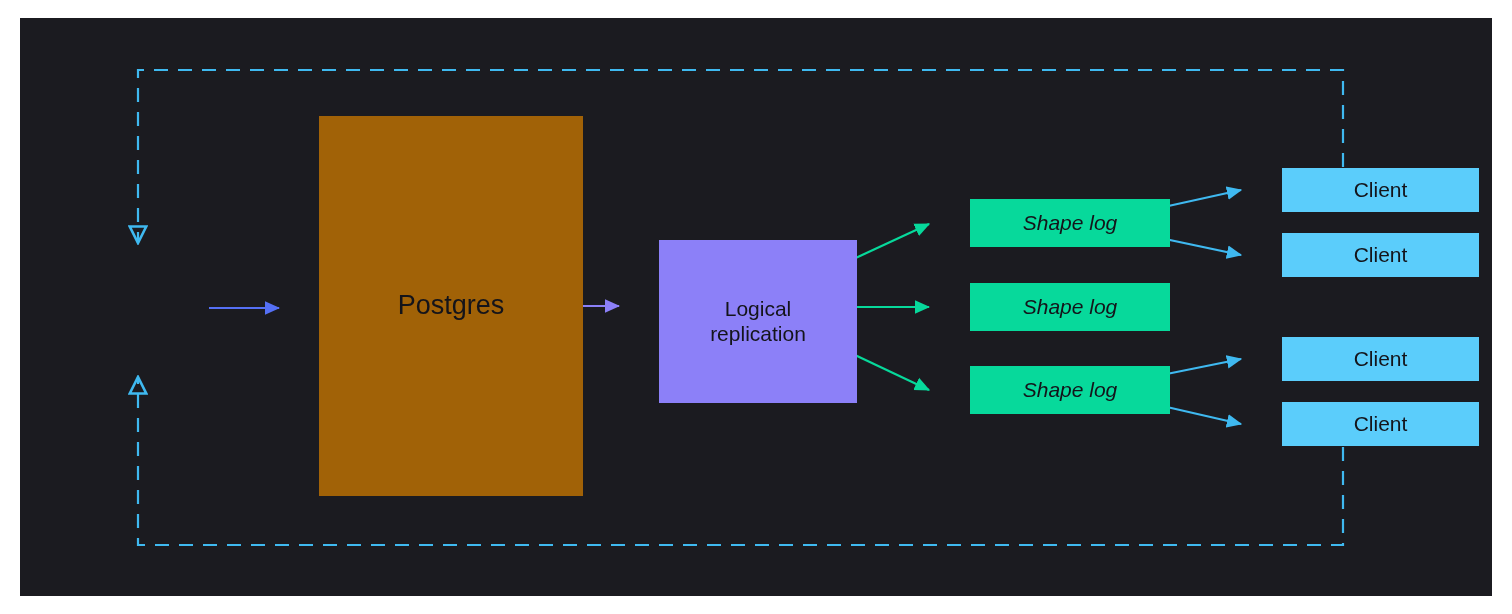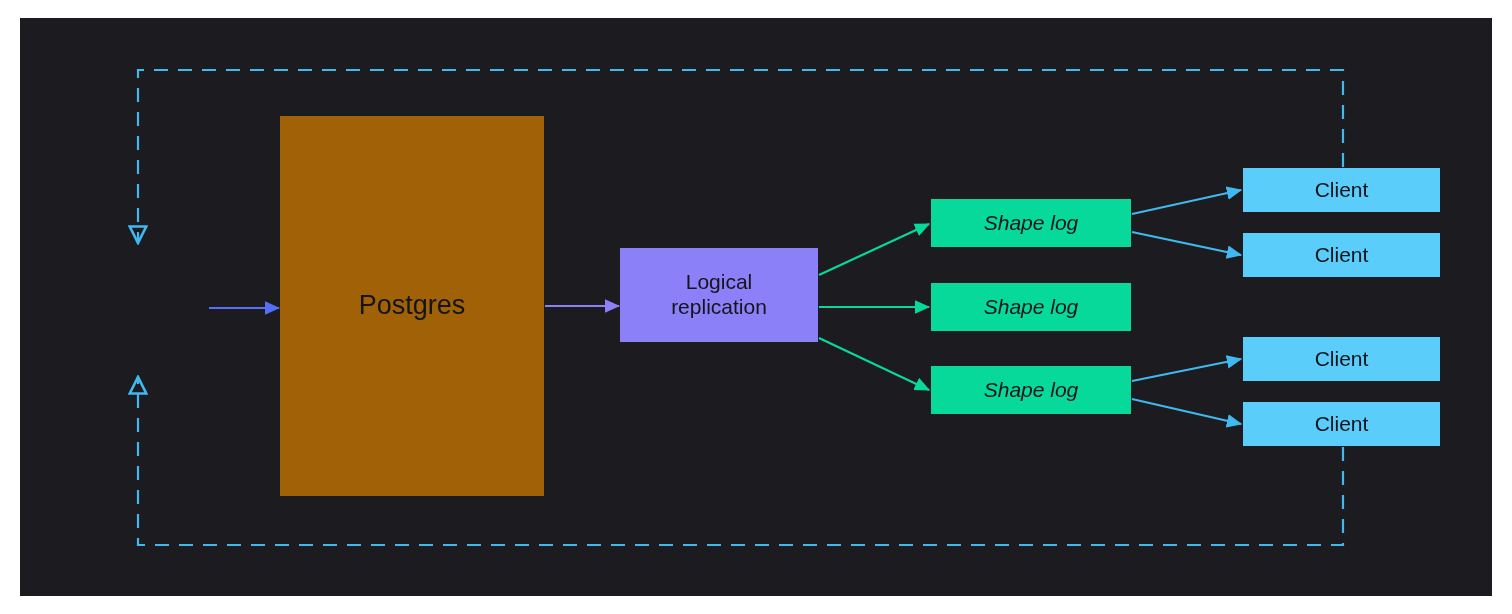--- a/index.html
+++ b/index.html
@@ -32,20 +32,21 @@
   }
   .node {
     position: absolute;
     display: flex;
     align-items: center;
     justify-content: center;
     text-align: center;
     color: #14141a;
     line-height: 1.18;
     box-sizing: border-box;
+    margin-left: 39px;
   }
   .node-writes {
     font-size: 21px;
   }
   .node-postgres {
     font-size: 27px;
   }
   .node-logical {
     font-size: 21px;
   }
@@ -99,21 +100,21 @@
     <path d="M 1343 167 L 1343 70 L 138 70 L 138 243" fill="none" stroke="#3fb9f0" stroke-width="2.2" stroke-dasharray="14 10" marker-end="url(#arrow-hollow-cyan)"></path>
 
     <path d="M 1343 447 L 1343 545 L 138 545 L 138 377" fill="none" stroke="#3fb9f0" stroke-width="2.2" stroke-dasharray="14 10" marker-end="url(#arrow-hollow-cyan)"></path>
   </svg>
 
 
   <div class="node node-postgres" style="left:280px; top:116px; width:264px; height:380px; background:#a16207;">
     <span>Postgres</span>
   </div>
 
-  <div class="node node-logical" style="left:620px; top:248px; width:198px; height:94px; background:#8c80f8; flex-direction:column;align-items:center;">
+  <div class="node node-logical" style="left:620px; top:240px; width:198px; height:163px; background:#8c80f8; flex-direction:column;align-items:center;">
     <span>Logical</span>
     <span>replication</span>
   </div>
 
   <div class="node node-shapelog" style="left:931px; top:199px; width:200px; height:48px; background:#07d99b;">
     <span>Shape log</span>
   </div>
   <div class="node node-shapelog" style="left:931px; top:283px; width:200px; height:48px; background:#07d99b;">
     <span>Shape log</span>
   </div>

